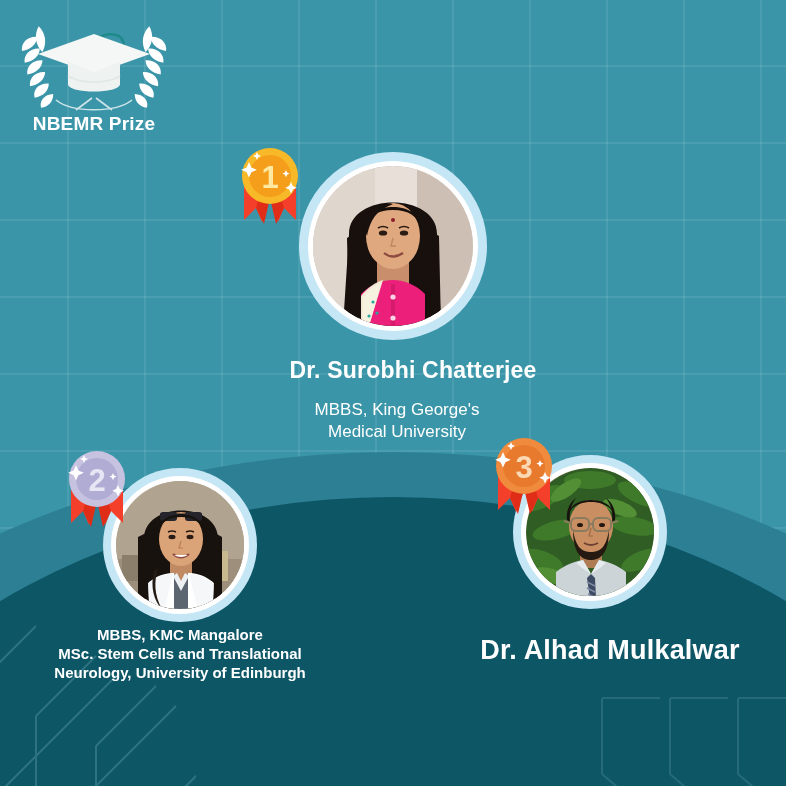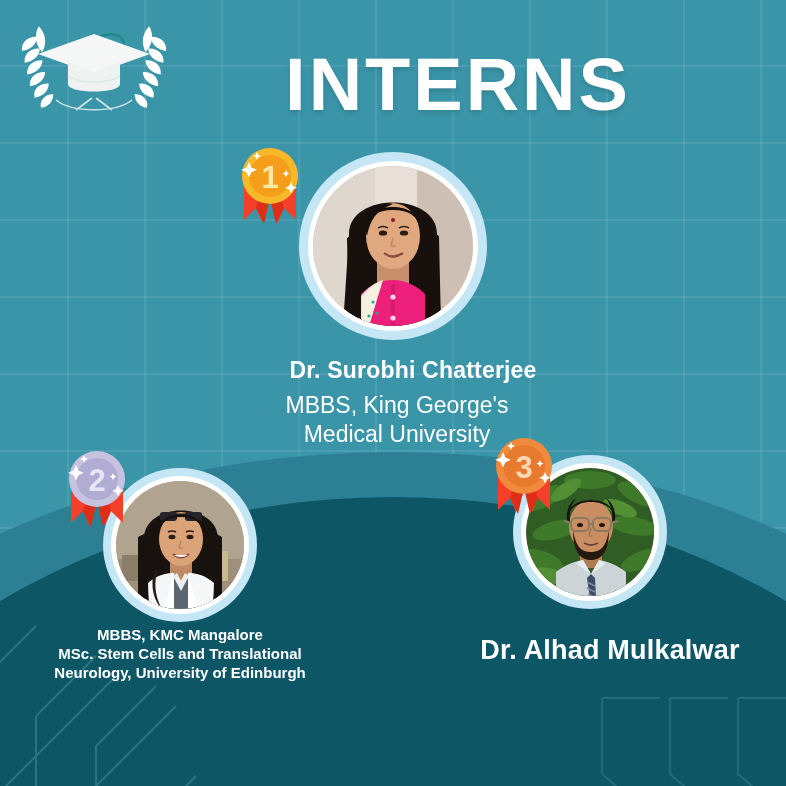--- a/index.html
+++ b/index.html
@@ -140,21 +140,21 @@
     font-weight: 500;
   }
 
   
   #award-1 { left: 0; right: 0; top: 152px; }
   #award-1 .portrait-wrap { width: 188px; height: 188px; margin: 0 auto; }
   #award-1 .portrait-ring2 { inset: 9px; }
   #award-1 .portrait-photo { inset: 14px; }
   #award-1 .badge { left: 236px; top: -10px; }
   #award-1 .name { font-size: 23px; margin-top: 17px; }
-  #award-1 .cred { font-size: 23px; margin-top: 7px; padding-left: 8px; }
+  #award-1 .cred { font-size: 17px; margin-top: 15px; padding-left: 8px; }
 
   
   #award-2 { left: 0; top: 468px; width: 360px; }
   #award-2 .portrait-wrap { width: 154px; height: 154px; margin: 0 auto; }
   #award-2 .portrait-ring2 { inset: 8px; }
   #award-2 .portrait-photo { inset: 13px; }
   #award-2 .badge { left: 63px; top: -23px; }
   #award-2 .name { font-size: 21px; margin-top: 19px; }
   #award-2 .cred { font-size: 15px; margin-top: 3px; }
 
@@ -231,23 +231,23 @@
           <path d="M80 28 C96 18 110 22 110 34"></path>
         </g>
         <circle cx="110" cy="36" r="3.2" fill="#1f8a8a"></circle>
 
         <path d="M80 22 L136 42 L80 62 L24 42 Z" fill="#f4f7f5"></path>
 
         <path d="M54 50 L54 72 C54 82 106 82 106 72 L106 50 L80 60 Z" fill="#eef3f1"></path>
         <path d="M54 64 C66 72 94 72 106 64" fill="none" stroke="#dfe8e5" stroke-width="1.6"></path>
       </svg>
     </div>
-  </div>
-
-  <div class="title">INTERNS</div>
+    <div class="logo-text">NBEMR Prize</div>
+  </div>
+
 
   <div class="award" id="award-1">
     <div class="portrait-wrap">
       <div class="portrait-ring"></div>
       <div class="portrait-ring2"></div>
       <div class="portrait-photo">
         <svg width="160" height="160" viewBox="0 0 160 160">
           <defs>
               <clipPath id="c1">
                 <circle cx="80" cy="80" r="80"></circle>

